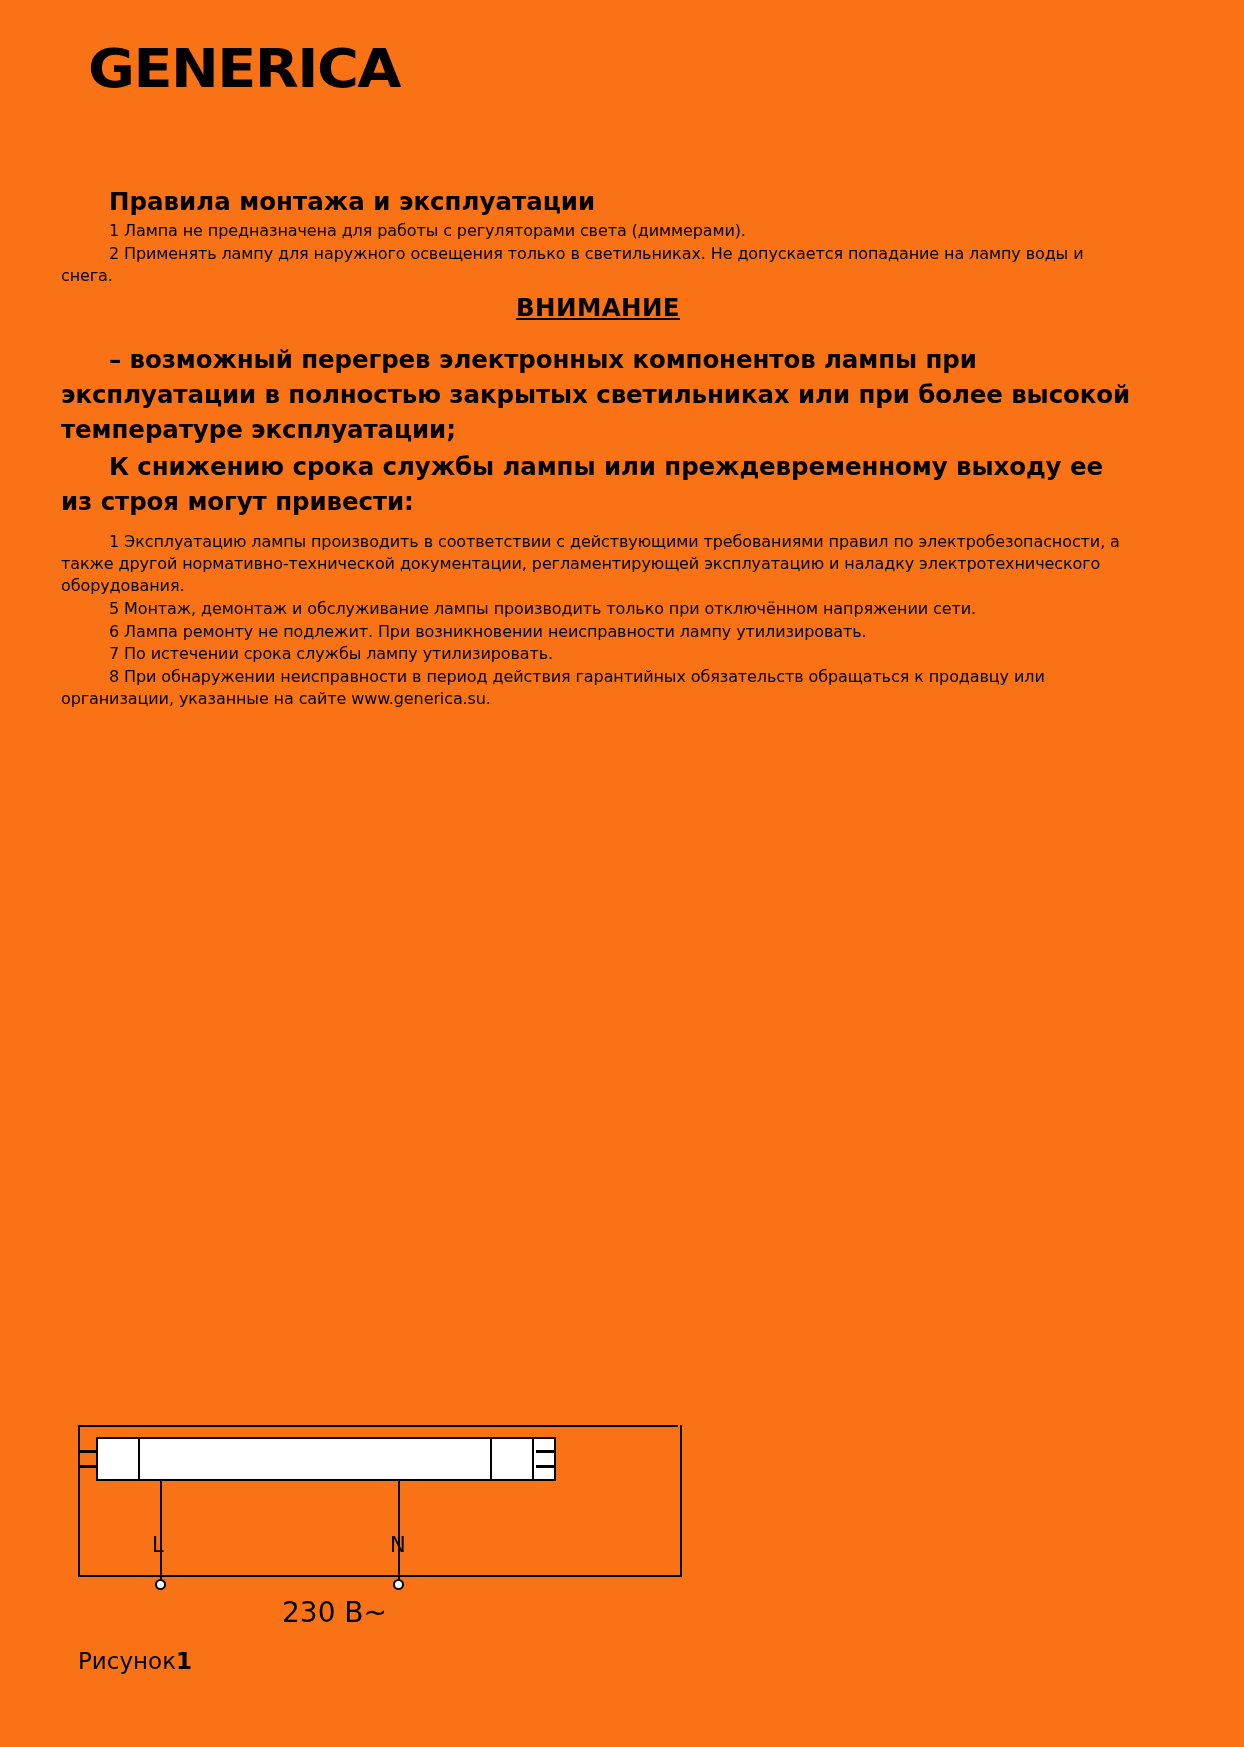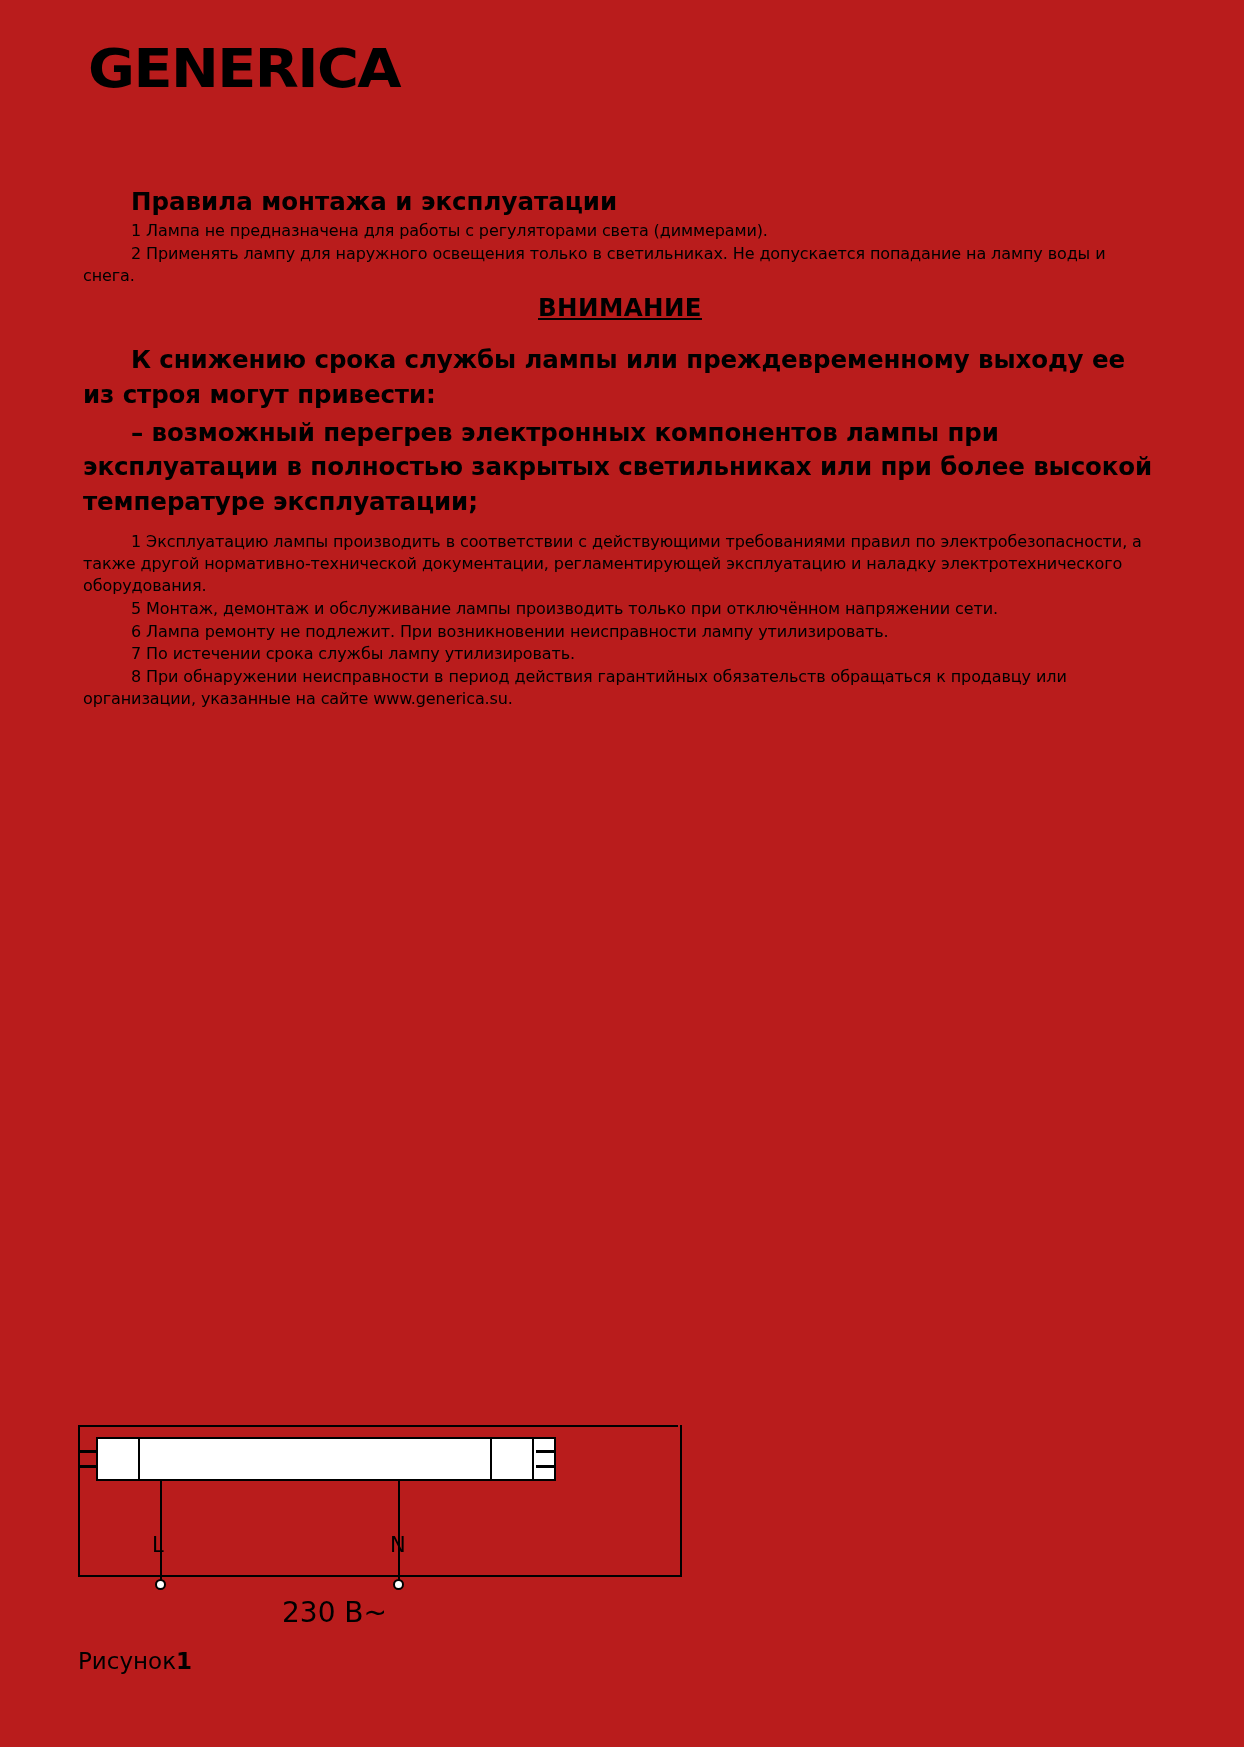--- a/index.html
+++ b/index.html
@@ -4,21 +4,21 @@
 <style>
   html, body {
     margin: 0;
     padding: 0;
     background: #ffffff;
   }
   .page {
     position: relative;
     width: 1244px;
     height: 1747px;
-    background: #b91c1c;
+    background: #f97316;
     font-family: "DejaVu Sans", sans-serif;
     color: #000000;
     overflow: hidden;
   }
 
   
   .brand {
     position: absolute;
     left: 88px;
     top: 42px;
@@ -27,21 +27,21 @@
     font-size: 54px;
     letter-spacing: -1.5px;
     line-height: 1;
     transform: scaleX(1.06);
     transform-origin: left top;
   }
 
   
   .content {
     position: absolute;
-    left: 83px;
+    left: 61px;
     top: 186px;
     width: 1074px;
   }
 
   .heading {
     font-weight: bold;
     font-size: 24.5px;
     line-height: 1.32;
     margin: 0 0 2px 48px;
   }
@@ -181,22 +181,22 @@
 
   <div class="content">
 
     <div class="heading">Правила монтажа и эксплуатации</div>
 
     <p class="para">1  Лампа не предназначена для работы с регуляторами света (диммерами).</p>
     <p class="para">2  Применять лампу для наружного освещения только в светильниках. Не допускается попадание на лампу воды и снега.</p>
 
     <div class="attention">ВНИМАНИЕ</div>
 
+    <p class="bold">– возможный перегрев электронных компонентов лампы при эксплуатации в полностью закрытых светильниках или при более высокой температуре эксплуатации;</p>
     <p class="bold">К снижению срока службы лампы или преждевременному выходу ее из строя могут привести:</p>
-    <p class="bold">– возможный перегрев электронных компонентов лампы при эксплуатации в полностью закрытых светильниках или при более высокой температуре эксплуатации;</p>
 
     <div class="gap-sm"></div>
 
     <p class="para">1  Эксплуатацию лампы производить в соответствии с действующими требованиями правил по электробезопасности, а также другой нормативно-технической документации, регламентирующей эксплуатацию и наладку электротехнического оборудования.</p>
     <p class="para">5  Монтаж, демонтаж и обслуживание лампы производить только при отключённом напряжении сети.</p>
     <p class="para">6  Лампа ремонту не подлежит. При возникновении неисправности лампу утилизировать.</p>
     <p class="para">7  По истечении срока службы лампу утилизировать.</p>
     <p class="para">8  При обнаружении неисправности в период действия гарантийных обязательств обращаться к продавцу или организации, указанные на сайте www.generica.su.</p>
 
   </div>

